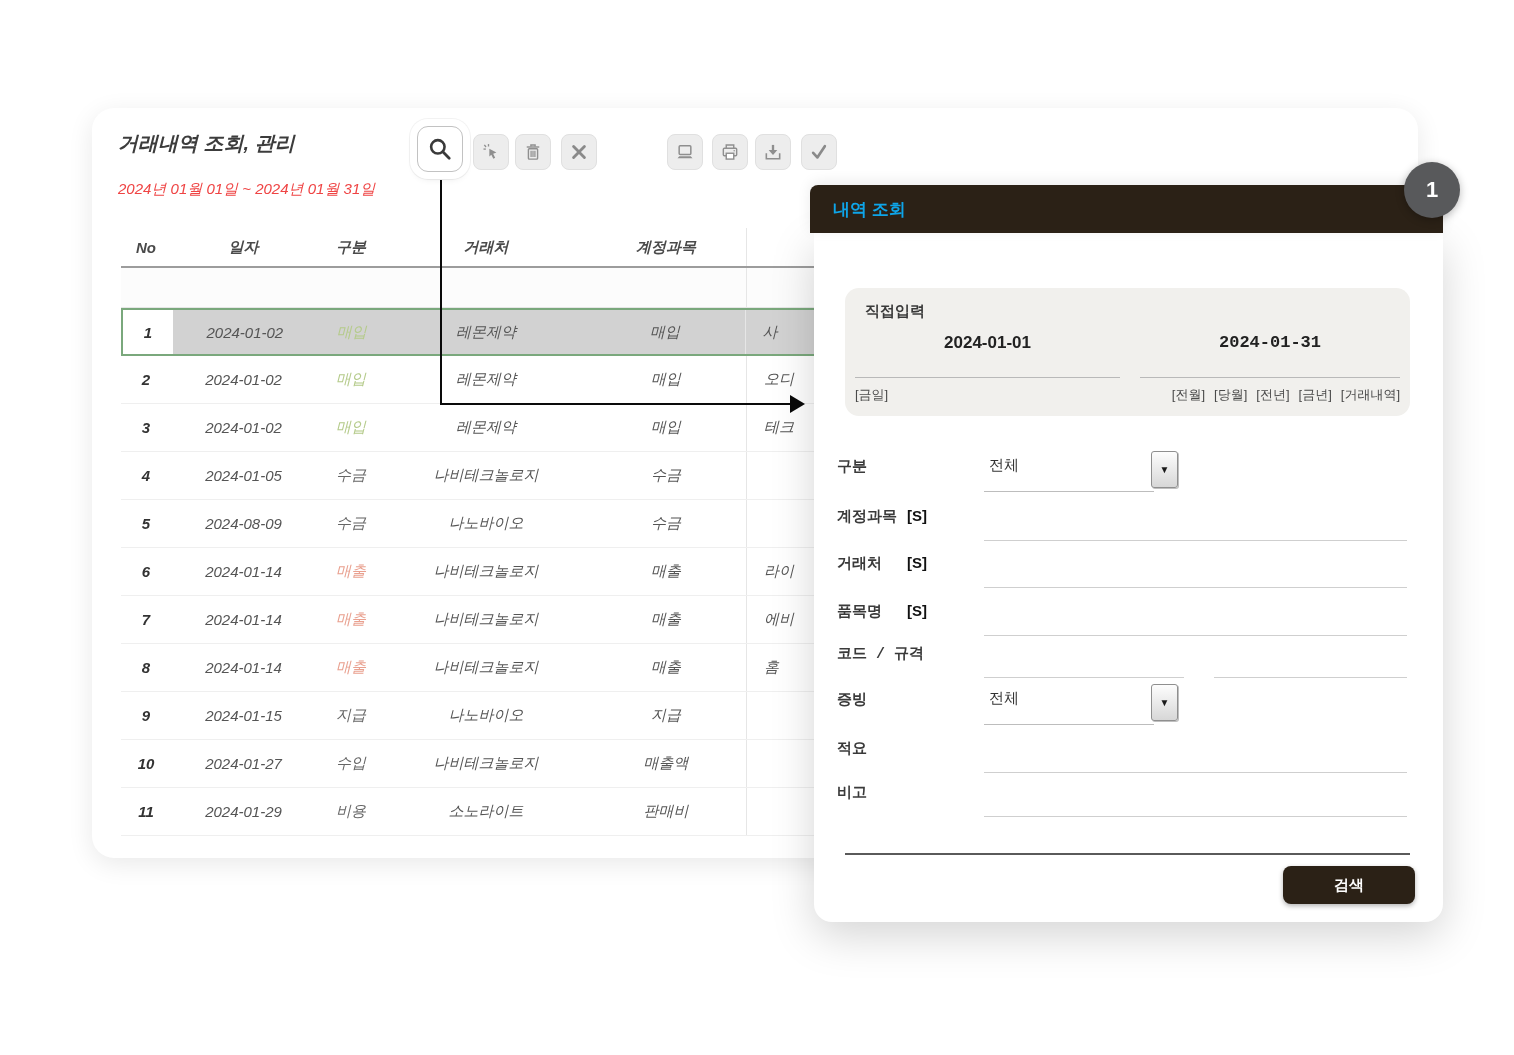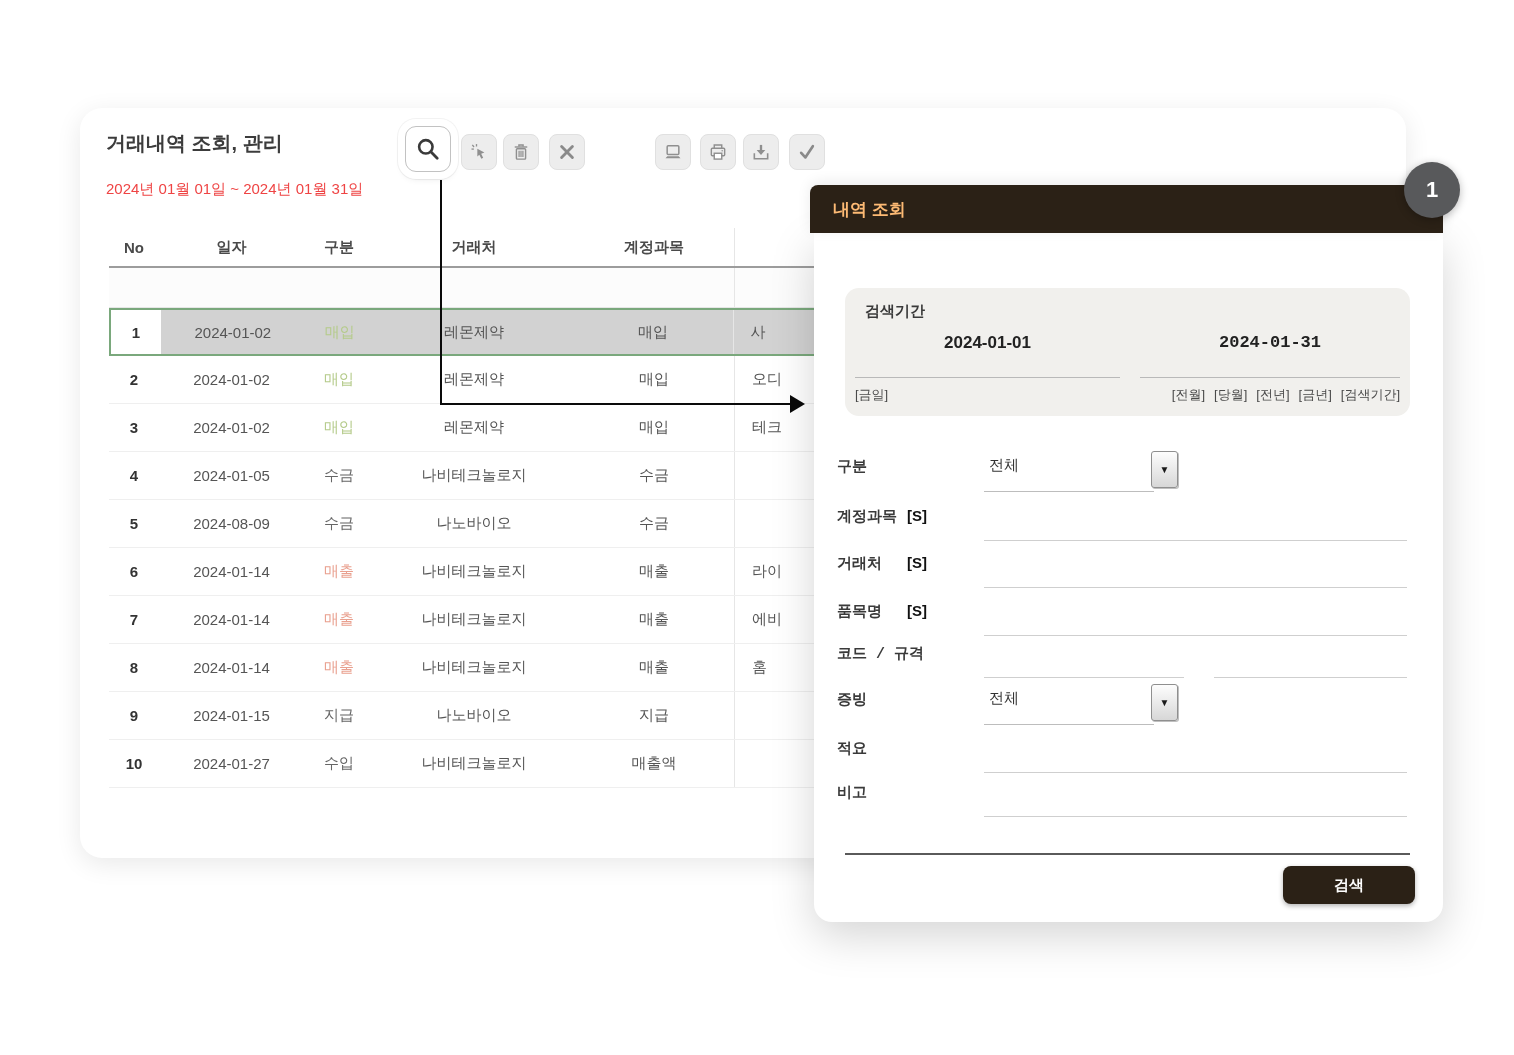--- a/index.html
+++ b/index.html
@@ -3,22 +3,22 @@
 <meta charset="utf-8">
 <style>
   html,body{margin:0;padding:0;}
   body{
     width:1514px;height:1055px;position:relative;background:#ffffff;
     font-family:"Liberation Sans","DejaVu Sans",sans-serif;overflow:hidden;
   }
 
   
   .card{
-    position:absolute;left:80px;top:108px;width:1326px;height:750px;
-    background:#fff;border-radius:22px;box-shadow:0 6px 26px rgba(0,0,0,.09);
+    position:absolute;left:92px;top:108px;width:1326px;height:750px;
+    background:#fff;border-radius:22px;box-shadow:0 6px 26px rgba(0,0,0,.09);font-style:italic;
   }
   .page-title{position:absolute;left:26px;top:22px;font-size:20px;font-weight:bold;color:#3c3c3c;}
   .date-range{position:absolute;left:26px;top:72px;font-size:15px;color:#ef4444;}
 
   
   .tb-btn{
     position:absolute;top:26px;width:36px;height:36px;background:#ededed;
     border:1px solid #e0e0e0;border-radius:8px;display:flex;align-items:center;justify-content:center;
     box-sizing:border-box;cursor:pointer;
   }
@@ -57,21 +57,21 @@
     position:absolute;left:790px;top:395px;width:0;height:0;z-index:5;
     border-top:9px solid transparent;border-bottom:9px solid transparent;border-left:15px solid #0a0a0a;
   }
 
   
   .popup-header{
     position:absolute;left:810px;top:185px;width:633px;height:48px;background:#2b2116;
     border-radius:8px 3px 0 0;z-index:20;display:flex;align-items:center;
     box-shadow:0 -3px 14px rgba(0,0,0,.08);
   }
-  .popup-header .pt{margin-left:23px;color:#fdba74;font-size:17px;font-weight:bold;}
+  .popup-header .pt{margin-left:23px;color:#0ea5e9;font-size:17px;font-weight:bold;}
   .popup-body{
     position:absolute;left:814px;top:233px;width:629px;height:689px;background:#fff;
     border-radius:0 0 18px 18px;box-shadow:0 14px 44px rgba(0,0,0,.17);z-index:19;
   }
   .panel{
     position:absolute;left:31px;top:55px;width:565px;height:128px;
     background:#f1f0ed;border-radius:14px;
   }
   .panel-label{position:absolute;left:20px;top:14px;font-size:15px;font-weight:bold;color:#3a3a3a;}
   .pd{position:absolute;top:45px;font-size:17px;font-weight:bold;color:#222;text-align:center;cursor:pointer;}
@@ -273,42 +273,50 @@
           <div class="td c-item"></div>
         </div>
         <div class="tr">
           <div class="td c-no">10</div>
           <div class="td c-date">2024-01-27</div>
           <div class="td c-type t-plain">수입</div>
           <div class="td c-client">나비테크놀로지</div>
           <div class="td c-account">매출액</div>
           <div class="td c-item"></div>
         </div>
+        <div class="tr">
+          <div class="td c-no">11</div>
+          <div class="td c-date">2024-01-29</div>
+          <div class="td c-type t-plain">비용</div>
+          <div class="td c-client">소노라이트</div>
+          <div class="td c-account">판매비</div>
+          <div class="td c-item"></div>
+        </div>
       </div>
   </div>
 </div>
 
 <div class="arrow-v"></div>
 <div class="arrow-h"></div>
 <div class="arrow-head"></div>
 
 <div class="popup-header">
   <span class="pt">내역 조회</span>
 </div>
 
 <div class="popup-body">
   <div class="panel">
-    <div class="panel-label">검색기간</div>
+    <div class="panel-label">직접입력</div>
     <div class="pd pd-from">2024-01-01</div>
     <div class="pd pd-to">2024-01-31</div>
     <div class="pd-line pd-line-from"></div>
     <div class="pd-line pd-line-to"></div>
     <div class="quick">
       <span class="ql">[금일]</span>
-      <span class="qr" id="quick-right"><span>[전월]</span><span>[당월]</span><span>[전년]</span><span>[금년]</span><span>[검색기간]</span></span>
+      <span class="qr" id="quick-right"><span>[전월]</span><span>[당월]</span><span>[전년]</span><span>[금년]</span><span>[거래내역]</span></span>
     </div>
   </div>
 
   <div id="form-rows">
       <div class="field-row fr0">
         <span class="fr-label">구분</span>
         <div class="combo">
           <span class="cv">전체</span>
           <div class="combo-btn">▼</div>
         </div>

